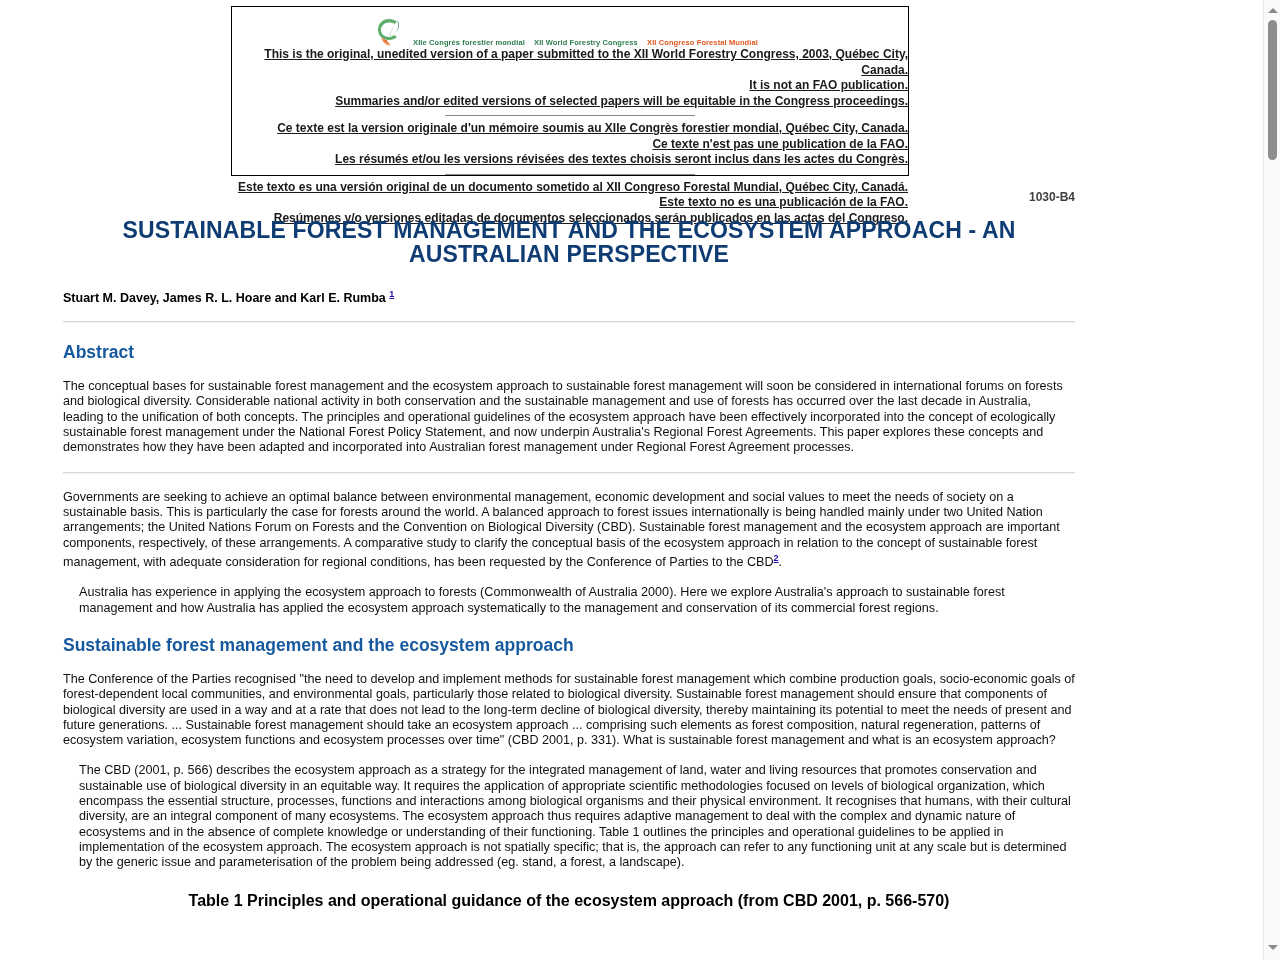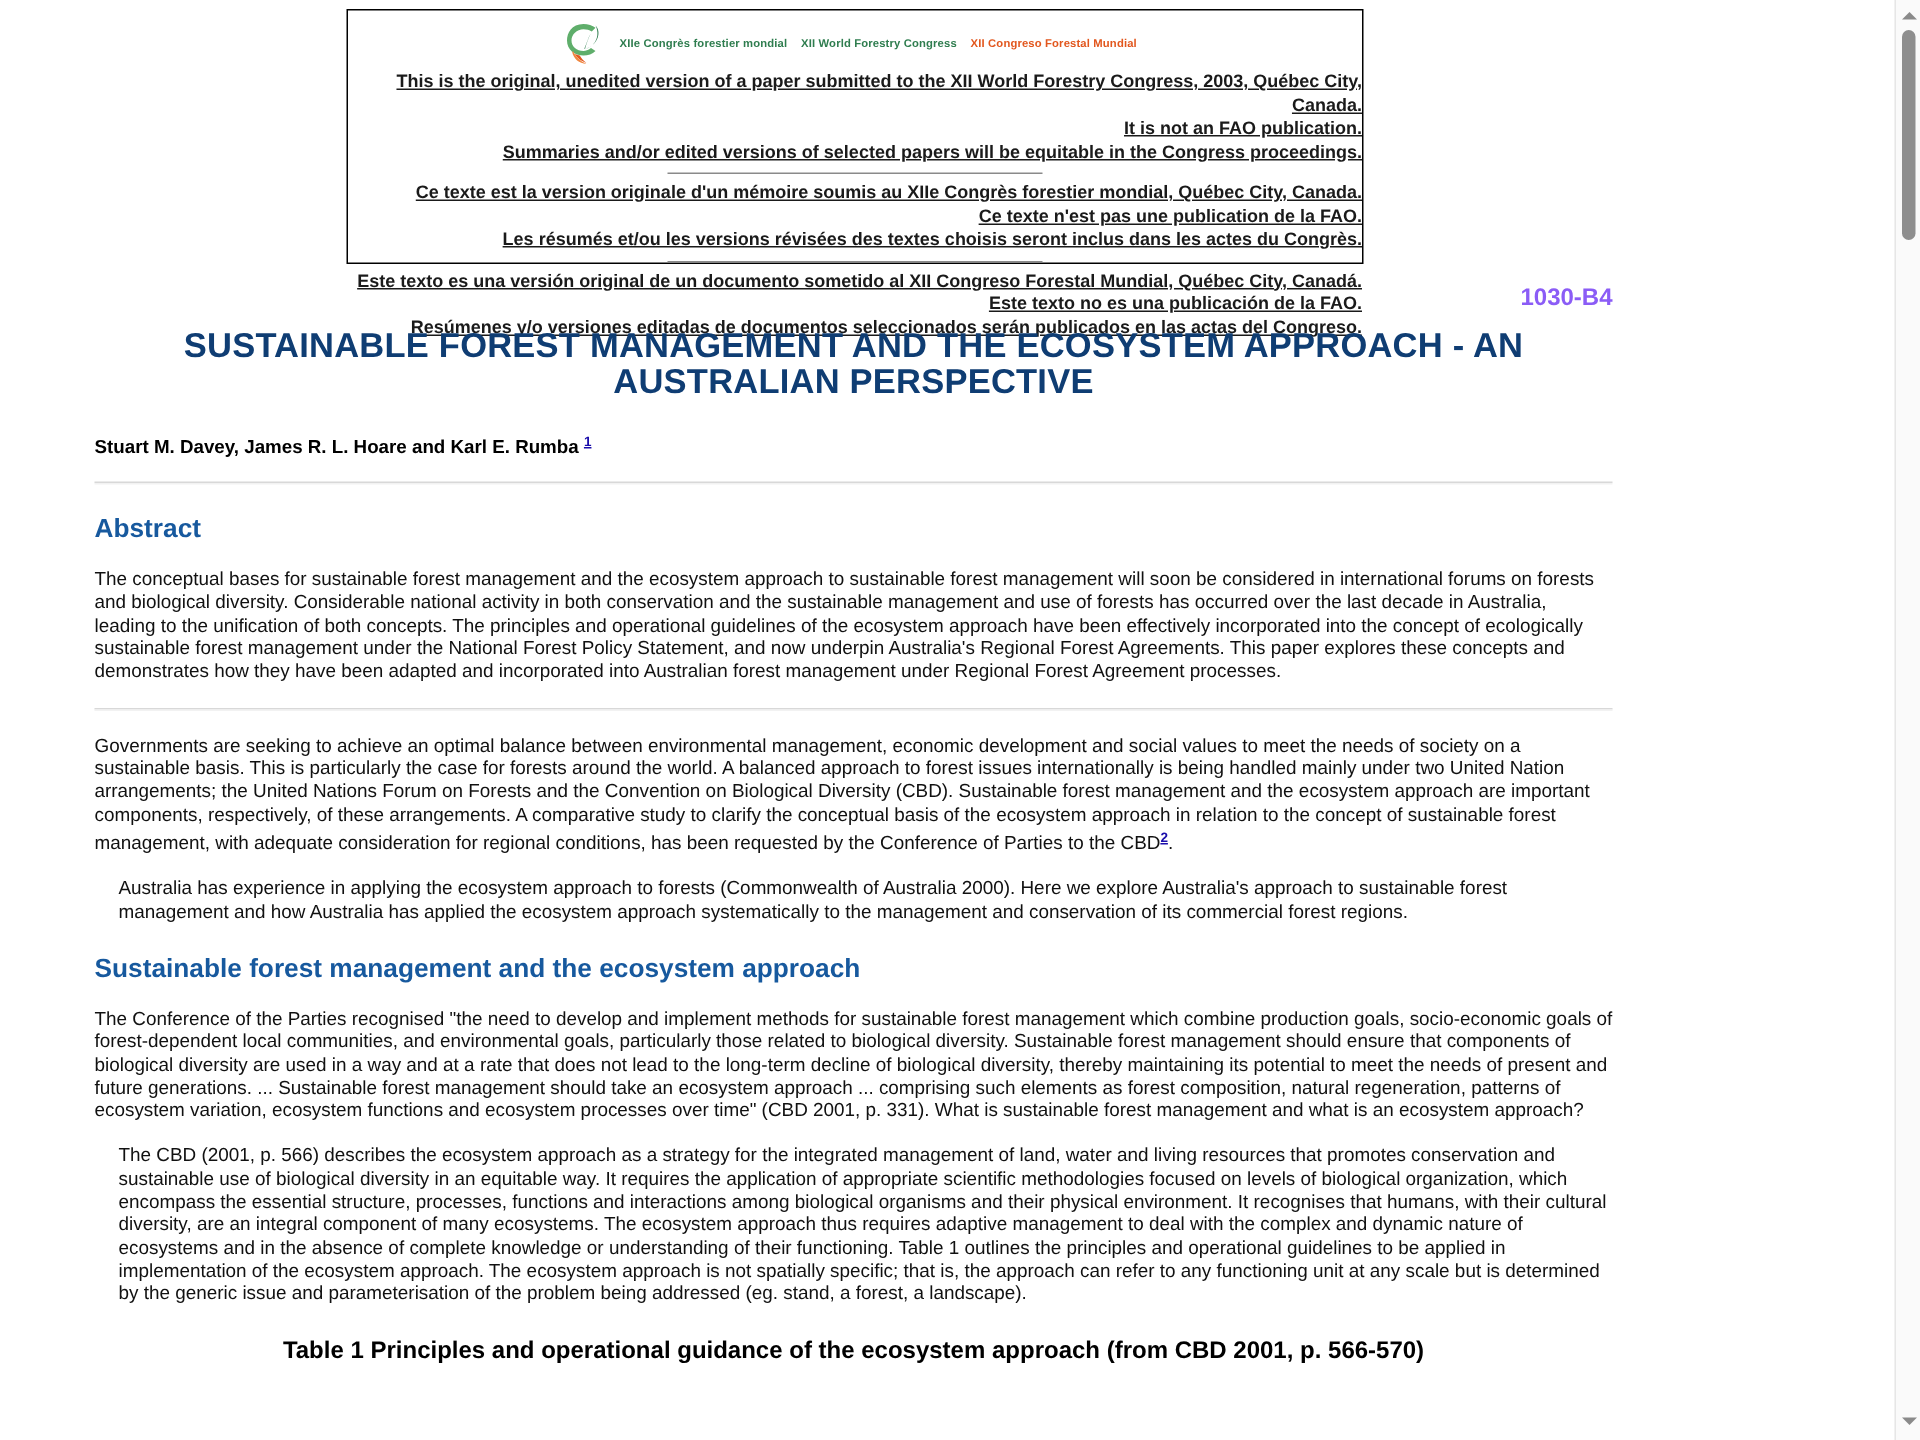--- a/index.html
+++ b/index.html
@@ -32,21 +32,21 @@
     left: 231px;
     top: 6px;
     width: 678px;
     height: 170px;
     border: 1px solid #000000;
     box-sizing: border-box;
     background: #ffffff;
   }
   #banner-logo-row {
     display: flex;
-    align-items: center;
+    align-items: flex-end;
     justify-content: center;
     height: 38px;
     gap: 8px;
     padding-top: 2px;
   }
   .leaf-logo {
     width: 30px;
     height: 32px;
     flex: none;
   }
@@ -75,23 +75,23 @@
     height: 1px;
     background: #8a8a8a;
     margin: 6px auto 5px auto;
   }
 
   
   #doc-number {
     position: absolute;
     right: 188px;
     top: 190px;
-    font-size: 16px;
-    font-weight: bold;
-    color: #8b5cf6;
+    font-size: 12px;
+    font-weight: bold;
+    color: #404040;
   }
 
   
   #doc {
     position: absolute;
     left: 63px;
     top: 218px;
     width: 1012px;
   }
 

